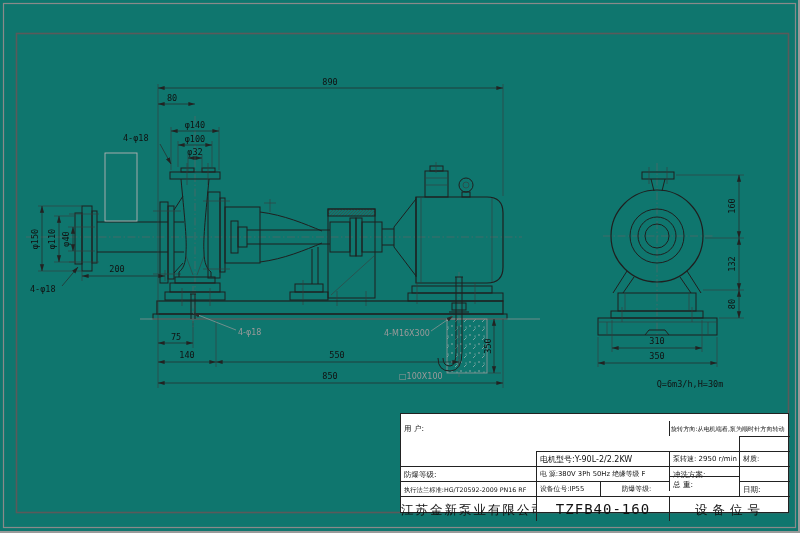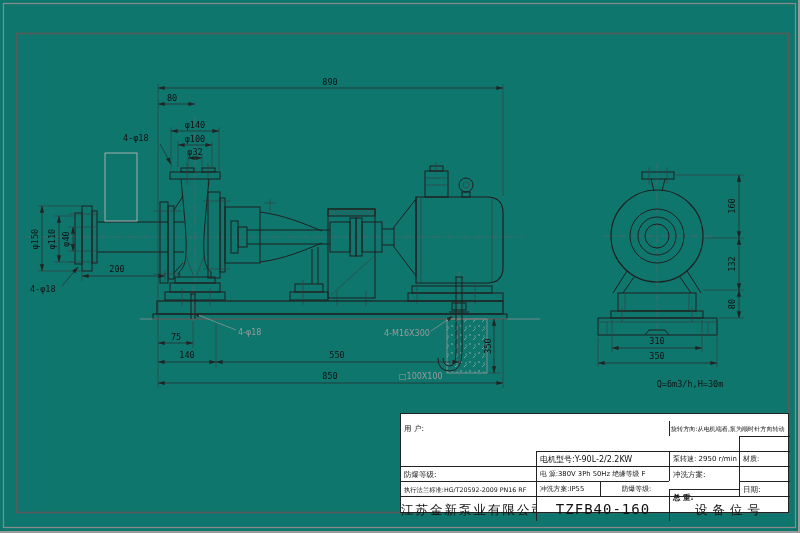--- a/index.html
+++ b/index.html
@@ -311,23 +311,23 @@
   <div class="tc bl bt" style="left:135px;top:30px;width:133px;height:15px;line-height:15px;font-size:8px;">电机型号:Y-90L-2/2.2KW</div>
   <div class="tc bl bt" style="left:268px;top:30px;width:70px;height:15px;line-height:15px;font-size:7px;">泵转速: 2950 r/min</div>
   <div class="tc bl bt" style="left:338px;top:30px;width:51px;height:15px;line-height:15px;font-size:7px;">材质:</div>
 
   <div class="tc bt" style="left:0;top:45px;width:135px;height:15px;line-height:15px;">防爆等级:</div>
   <div class="tc bl bt" style="left:135px;top:45px;width:133px;height:15px;line-height:15px;font-size:6.8px;">电  源:380V 3Ph 50Hz  绝缘等级 F</div>
   <div class="tc bl bt" style="left:268px;top:45px;width:70px;height:15px;line-height:15px;">冲洗方案:</div>
   <div class="tc bl bt" style="left:338px;top:45px;width:51px;height:15px;line-height:15px;"></div>
 
   <div class="tc bt" style="left:0;top:60px;width:135px;height:15px;line-height:15px;font-size:6.3px;">执行法兰标准:HG/T20592-2009 PN16 RF</div>
-  <div class="tc bl bt" style="left:135px;top:60px;width:64px;height:15px;line-height:15px;font-size:6.8px;">冲洗方案:IP55</div>
+  <div class="tc bl bt" style="left:135px;top:60px;width:64px;height:15px;line-height:15px;font-size:6.8px;">设备位号:IP55</div>
   <div class="tc bl bt" style="left:199px;top:60px;width:69px;height:15px;line-height:15px;font-size:6.8px;text-align:center;">防爆等级:</div>
-  <div class="tc bl bt" style="left:268px;top:68px;width:70px;height:15px;line-height:15px;font-weight:bold;">总  重:</div>
+  <div class="tc bl bt" style="left:268px;top:55px;width:70px;height:15px;line-height:15px;">总  重:</div>
   <div class="tc bl bt" style="left:338px;top:60px;width:51px;height:15px;line-height:15px;">日期:</div>
 
   <div class="tc bt cen" style="left:0;top:75px;width:135px;height:25px;line-height:25px;font-size:12.5px;letter-spacing:2px;">江苏金新泵业有限公司</div>
   <div class="tc bl bt cen" style="left:135px;top:75px;width:133px;height:25px;line-height:25px;font-size:14px;font-family:'DejaVu Sans Mono',monospace;letter-spacing:1px;">TZFB40-160</div>
   <div class="tc bl bt cen" style="left:268px;top:75px;width:121px;height:25px;line-height:25px;font-size:12.5px;letter-spacing:5px;">设备位号</div>
 </div>
 
 </div>
 
 </body></html>

